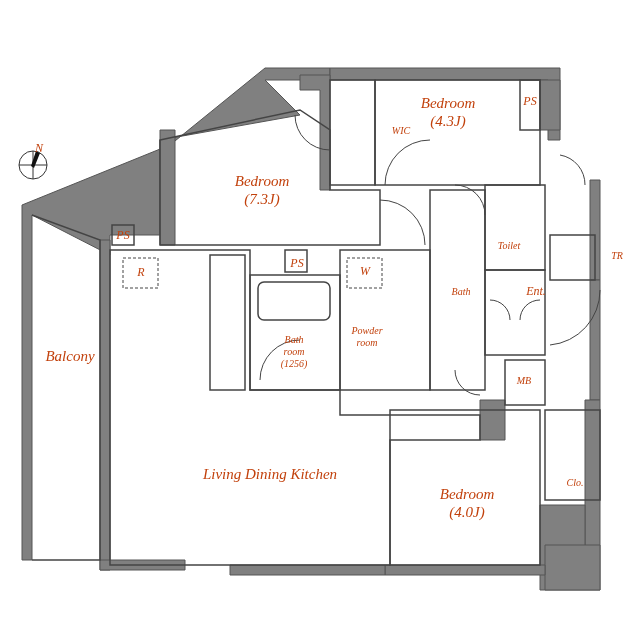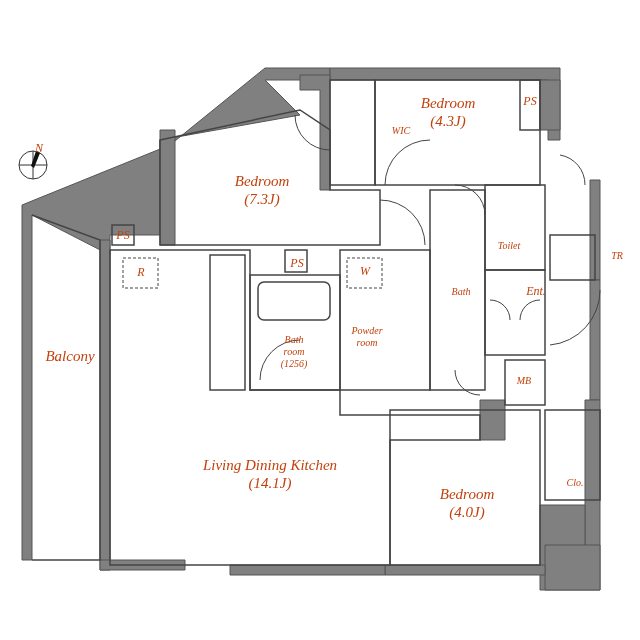--- a/index.html
+++ b/index.html
@@ -130,21 +130,20 @@
 </div>
 
 <div class="lbl sm" style="left:509px;top:246px;text-align:right;">Toilet</div>
 <div class="lbl sm" style="left:572px;top:256px;margin-left:45px;">TR</div>
 <div class="lbl sm" style="left:461px;top:292px;">Bath</div>
 <div class="lbl med" style="left:536px;top:291px;">Ent.</div>
 <div class="lbl sm" style="left:524px;top:381px;">MB</div>
 
 <div class="lbl big" style="left:270px;top:474px;">
   <div>Living Dining Kitchen</div>
-  <div>(14.1J)</div>
 </div>
 
 <div class="lbl big" style="left:467px;top:503px;">
   <div>Bedroom</div>
   <div>(4.0J)</div>
 </div>
 
 <div class="lbl sm" style="left:575px;top:455px;margin-top:28px;">Clo.</div>
 
 </body></html>

